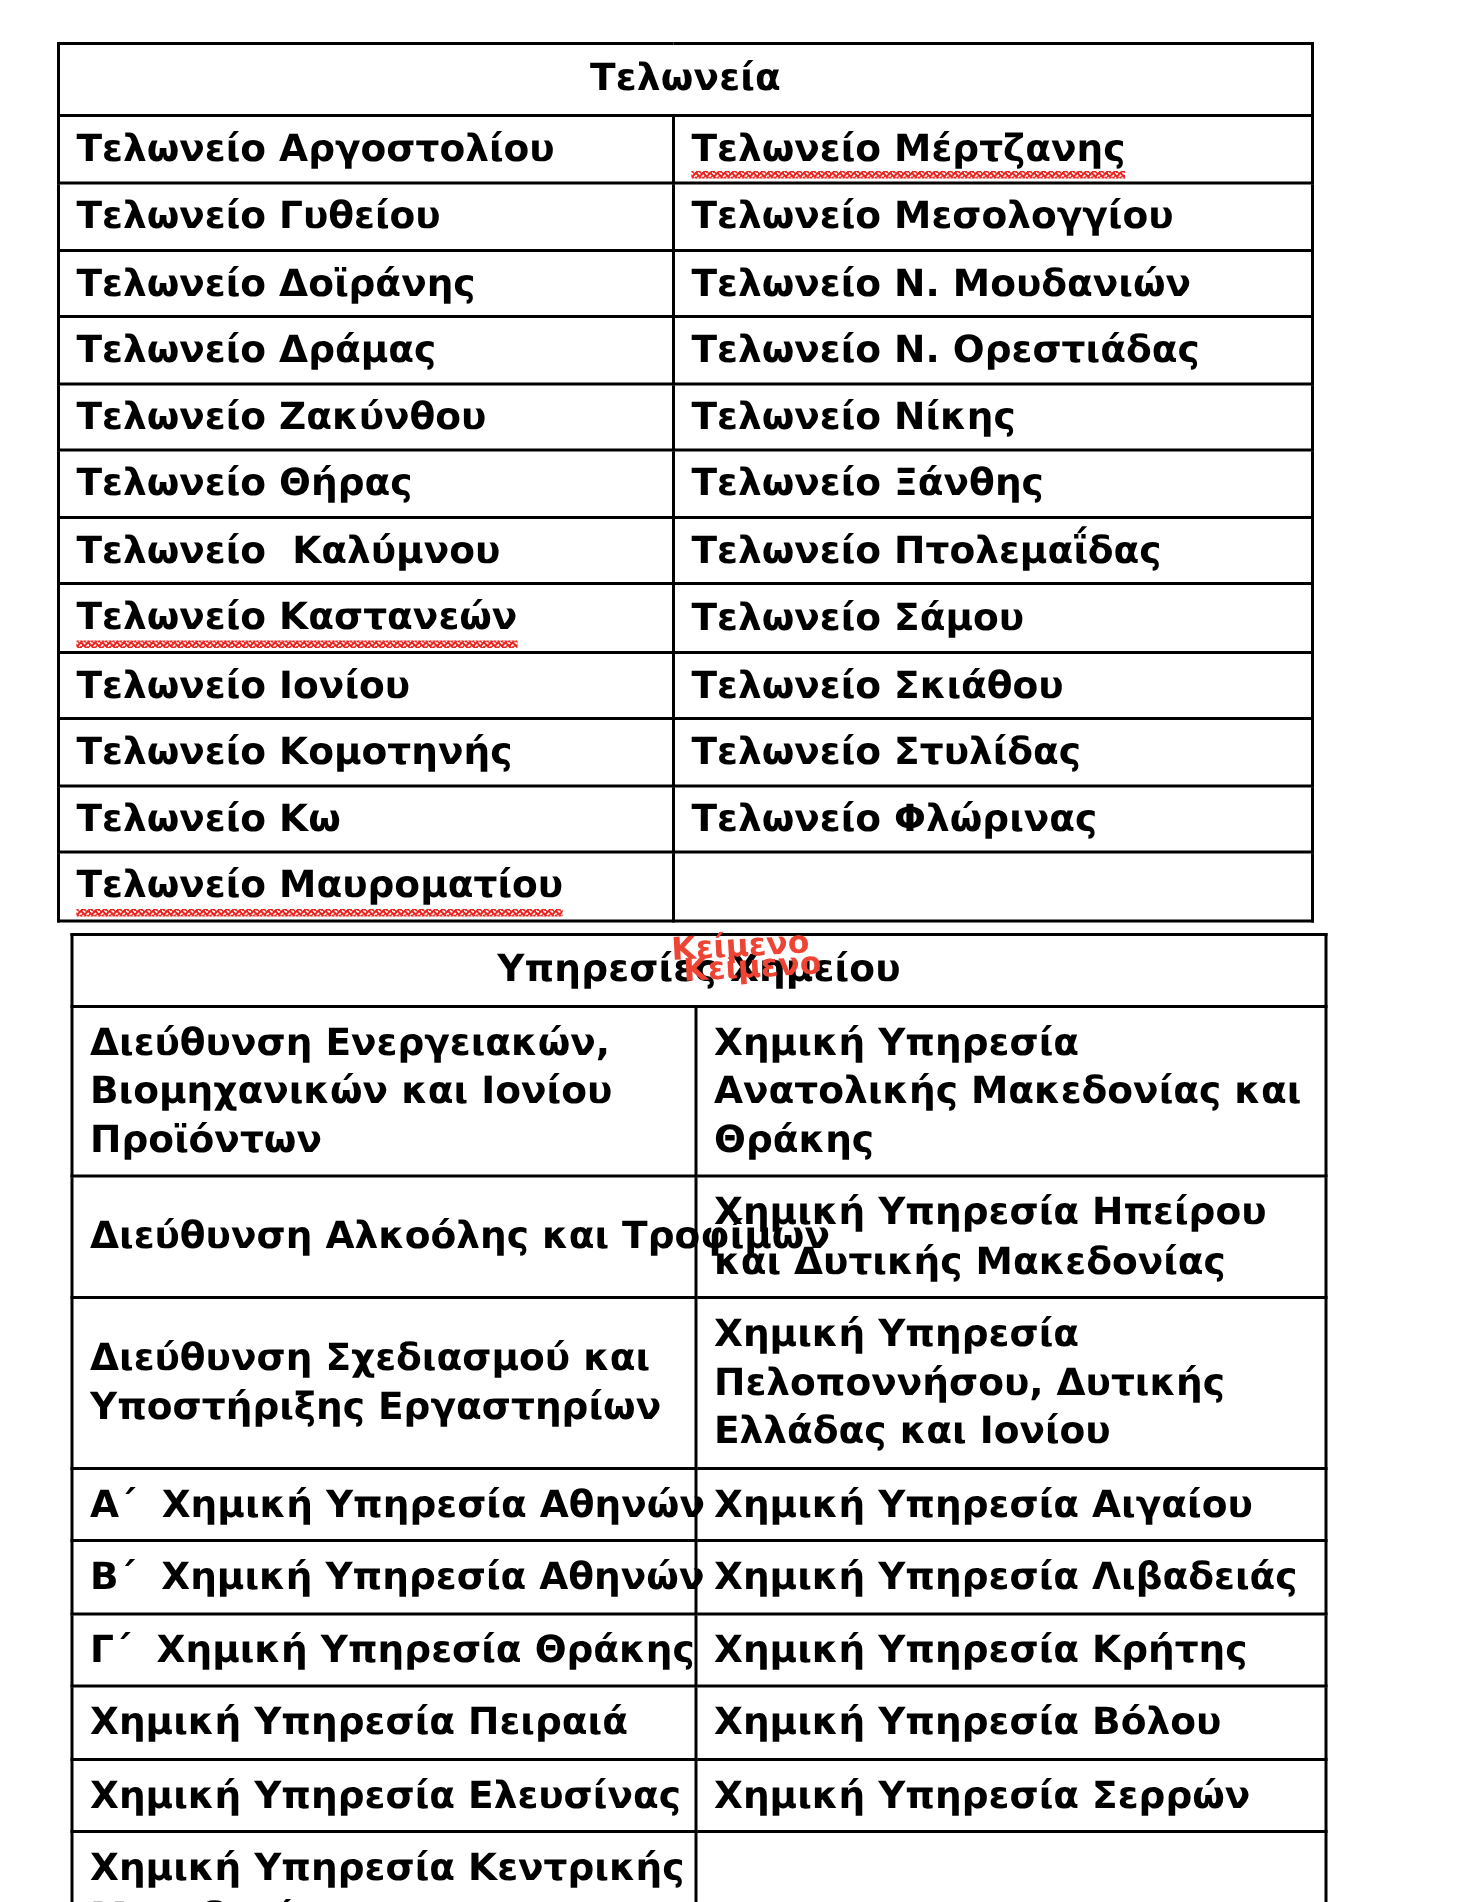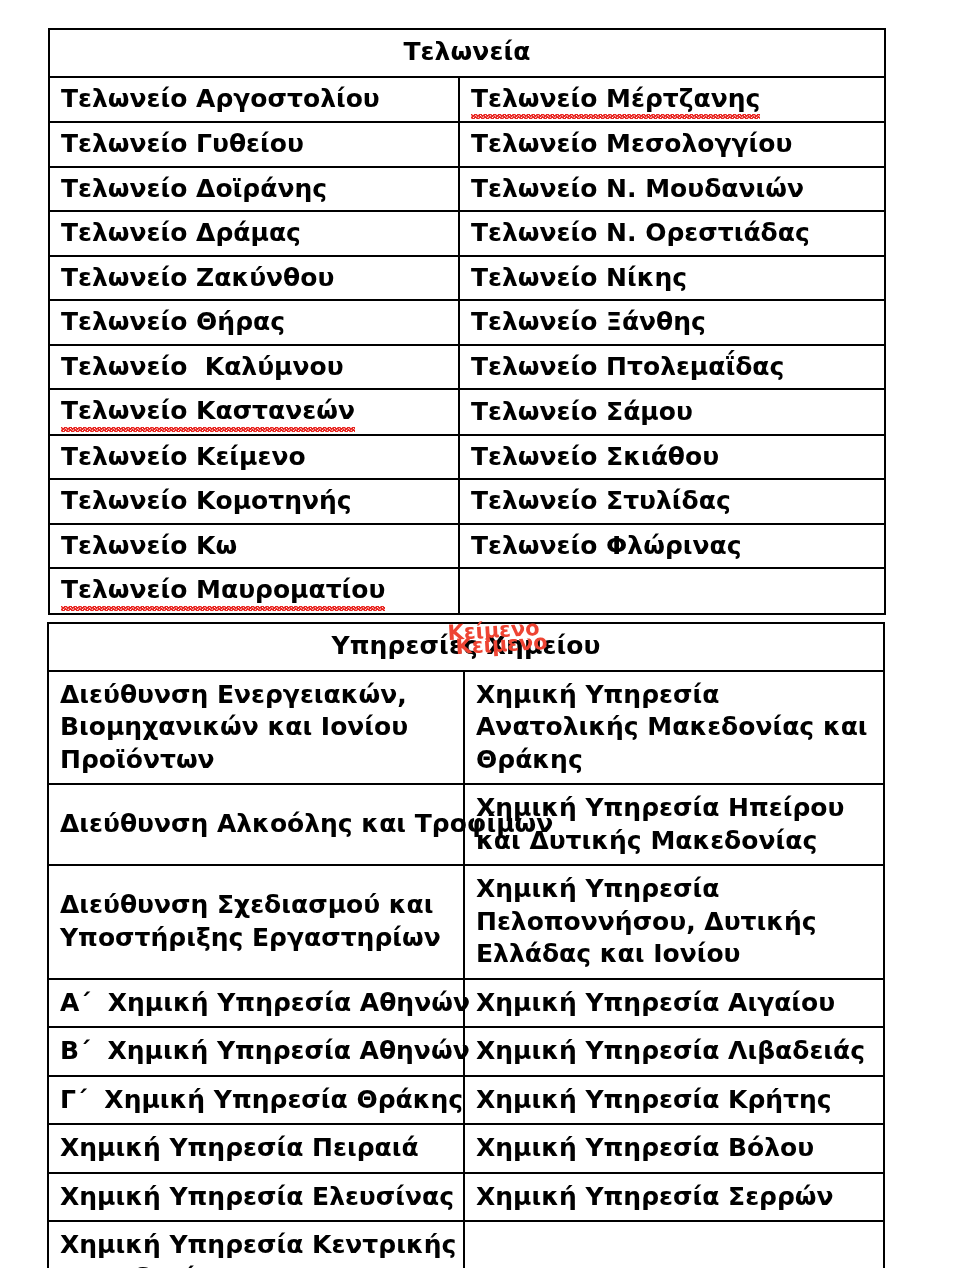--- a/index.html
+++ b/index.html
@@ -47,21 +47,21 @@
   .doc-table th.title-cell {
     text-align: center;
     font-size: 25px;
     padding: 6px 0 7px 0;
     letter-spacing: 0.1px;
   }
 
   
   #table-customs {
     position: absolute;
-    left: 48px;
+    left: 38px;
     top: 28px;
     width: 836px;
     border-radius: 14px;
   }
   #table-customs td { height: 28px; }
   #table-customs .col-left  { width: 410px; }
   #table-customs .col-right { width: 426px; }
 
   
   #table-chem {
@@ -173,21 +173,21 @@
       </tr>
       <tr>
         <td><span style="white-space:pre">Τελωνείο  Καλύμνου</span></td>
         <td><span>Τελωνείο Πτολεμαΐδας</span></td>
       </tr>
       <tr>
         <td><span class="squiggle">Τελωνείο Καστανεών</span></td>
         <td><span>Τελωνείο Σάμου</span></td>
       </tr>
       <tr>
-        <td><span>Τελωνείο Κείμενο</span></td>
+        <td><span>Τελωνείο Ιονίου</span></td>
         <td><span>Τελωνείο Σκιάθου</span></td>
       </tr>
       <tr>
         <td><span>Τελωνείο Κομοτηνής</span></td>
         <td><span>Τελωνείο Στυλίδας</span></td>
       </tr>
       <tr>
         <td><span>Τελωνείο Κω</span></td>
         <td><span>Τελωνείο Φλώρινας</span></td>
       </tr>

